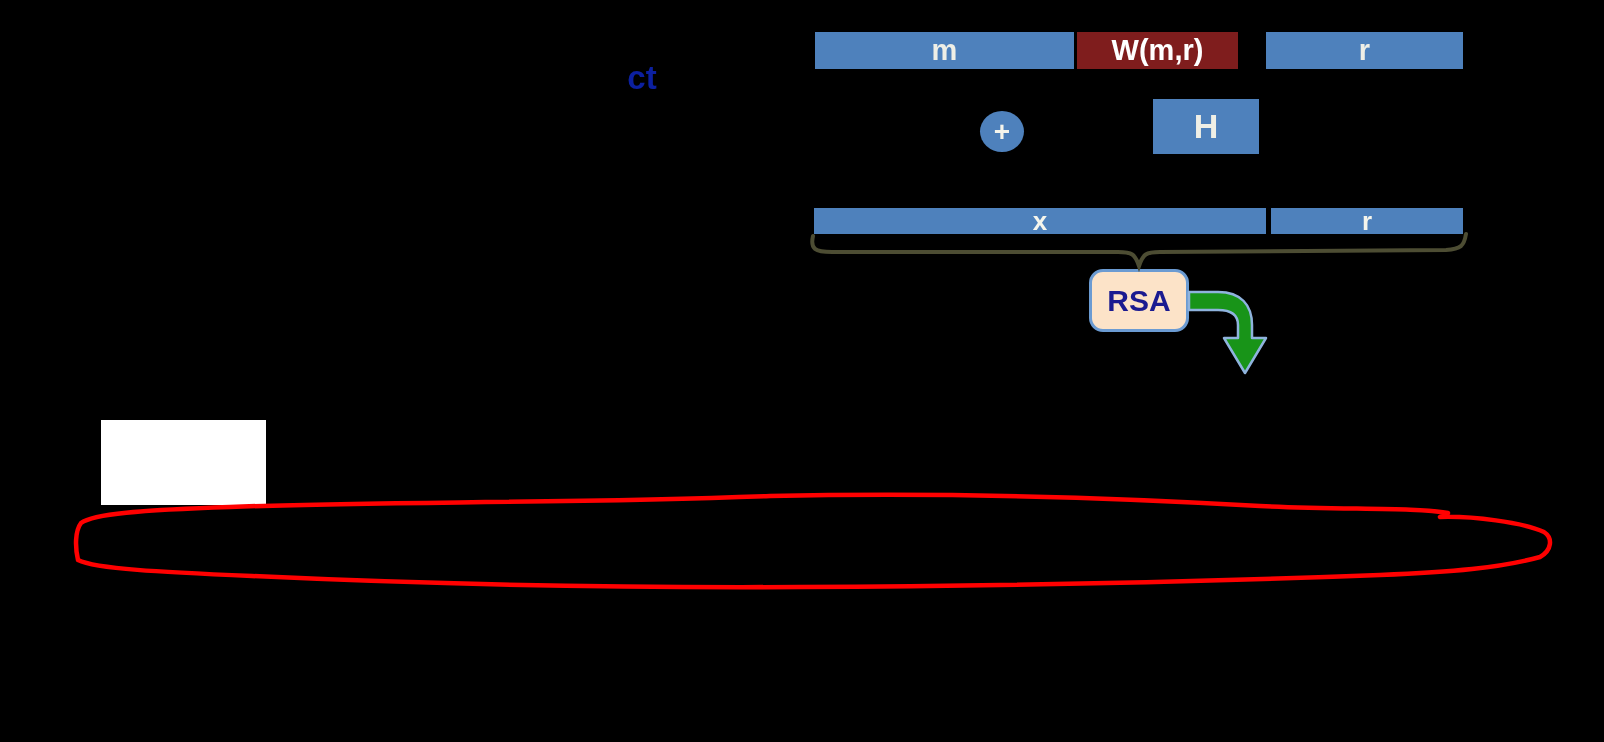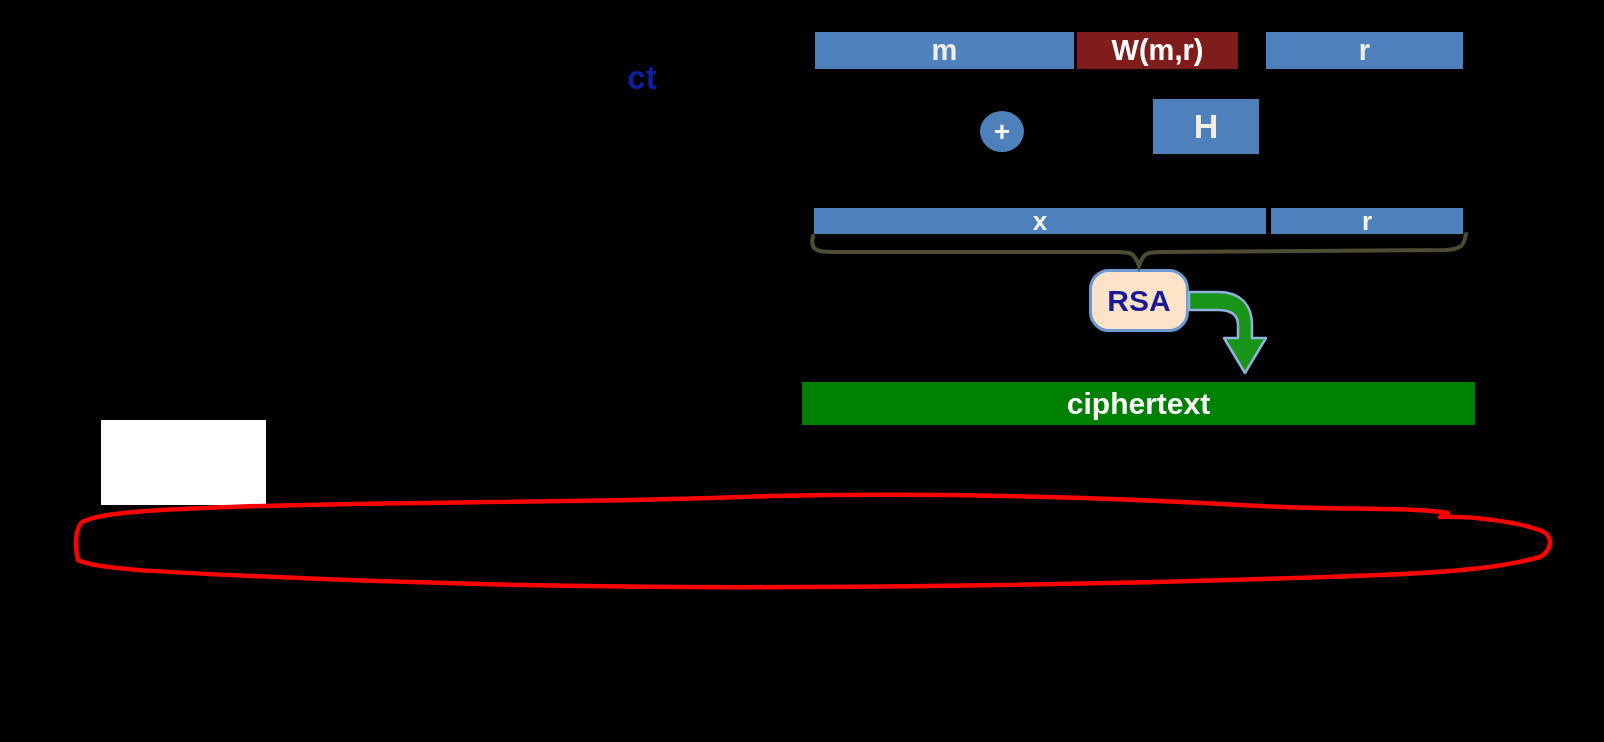--- a/index.html
+++ b/index.html
@@ -46,21 +46,21 @@
   }
   .xr-seg{
     display:flex;align-items:center;justify-content:center;
     color:#F5F5EC;font-weight:bold;font-size:26px;line-height:1;
   }
   .xr-x{width:452px;}
   .xr-div{width:5px;background:#000000;}
   .xr-r{flex:1;}
   .rsa-box{
     left:1089px;top:253px;width:100px;height:63px;
-    background:#FCE3C8;border:3px solid #6B9BD2;border-radius:20px;
+    background:#FCE3C8;border:3px solid #6B9BD2;border-radius:14px;
     box-sizing:border-box;
     display:flex;align-items:center;justify-content:center;
     color:#1A1A90;font-weight:bold;font-size:30px;
   }
   .cipher-bar{
     left:802px;top:366px;width:673px;height:43px;
     background:#008000;
     display:flex;align-items:center;justify-content:center;
     color:#FFFFFF;font-weight:bold;font-size:30px;
   }
@@ -104,23 +104,20 @@
     <div class="xr-div"></div>
     <div class="xr-seg xr-r">
       <span>r</span>
     </div>
   </div>
 
   <div class="abs rsa-box">
     <span>RSA</span>
   </div>
 
-  <div class="abs cipher-bar">
-    <span>ciphertext</span>
-  </div>
 
   <div class="abs white-box"></div>
 
   <svg class="overlay-svg" viewBox="0 0 1604 742">
 
     <path d="M813,220 C810,233 815,236 832,236 L1118,236 C1132,236 1135,238 1139,250
              C1143,238 1146,236 1160,236 L1446,234 C1461,233 1464,230 1466,218" fill="none" stroke="#4D4D33" stroke-width="4" stroke-linecap="round"></path>
 
     <path d="M1189,276 L1218,276 C1241,276 1252,289 1252,309 L1252,322 L1266,322
              L1245,357 L1224,322 L1238,322 L1238,309

